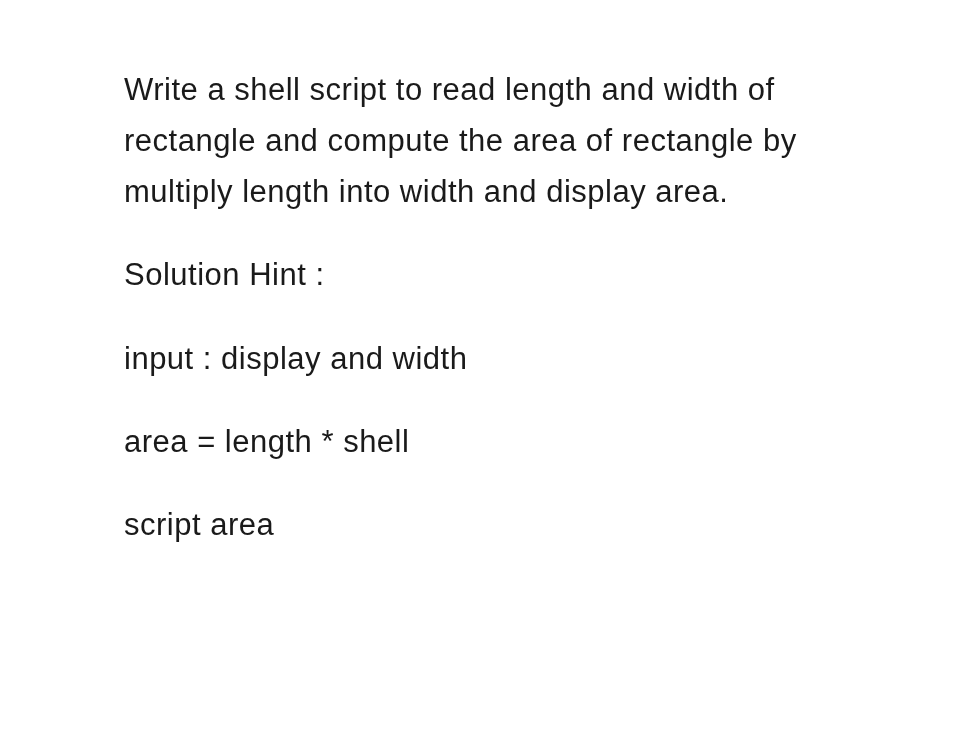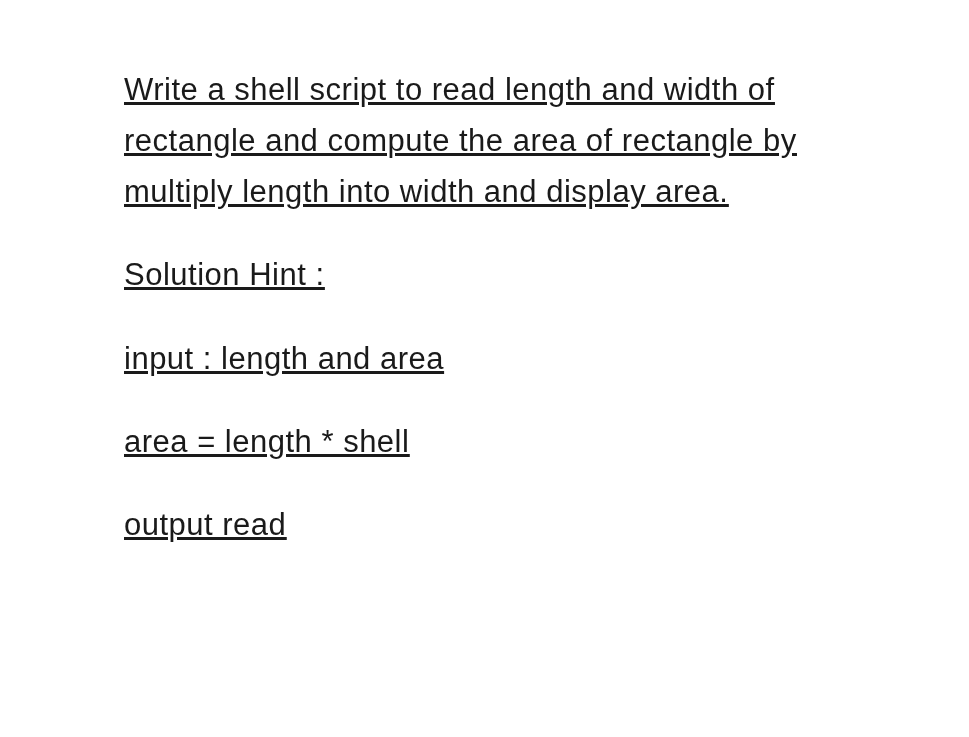--- a/index.html
+++ b/index.html
@@ -1,19 +1,18 @@
 <!DOCTYPE html>
 <html><head>
   <meta charset="utf-8">
   <style>
     * {
       margin: 8px;
       padding: 0;
       box-sizing: border-box;
-      text-decoration: underline;
     }
     body {
       width: 969px;
       height: 737px;
       background: #ffffff;
       font-family: 'Segoe UI', Tahoma, Geneva, Verdana, sans-serif;
       padding: 40px 100px 40px 100px;
       color: #1a1a1a;
       font-size: 31px;
       line-height: 1.65;
@@ -33,17 +32,17 @@
       margin-bottom: 0;
     }
   </style>
 </head>
 <body>
 
 <div class="paragraph">Write a shell script to read length and width of rectangle and compute the area of rectangle by multiply length into width and display area.</div>
 
 <div class="hint-title">Solution Hint :</div>
 
-<div class="hint-line">input : length and area</div>
+<div class="hint-line">input : display and width</div>
 
 <div class="hint-line">area = length * shell</div>
 
-<div class="hint-line">output read</div>
+<div class="hint-line">script area</div>
 
 </body></html>

